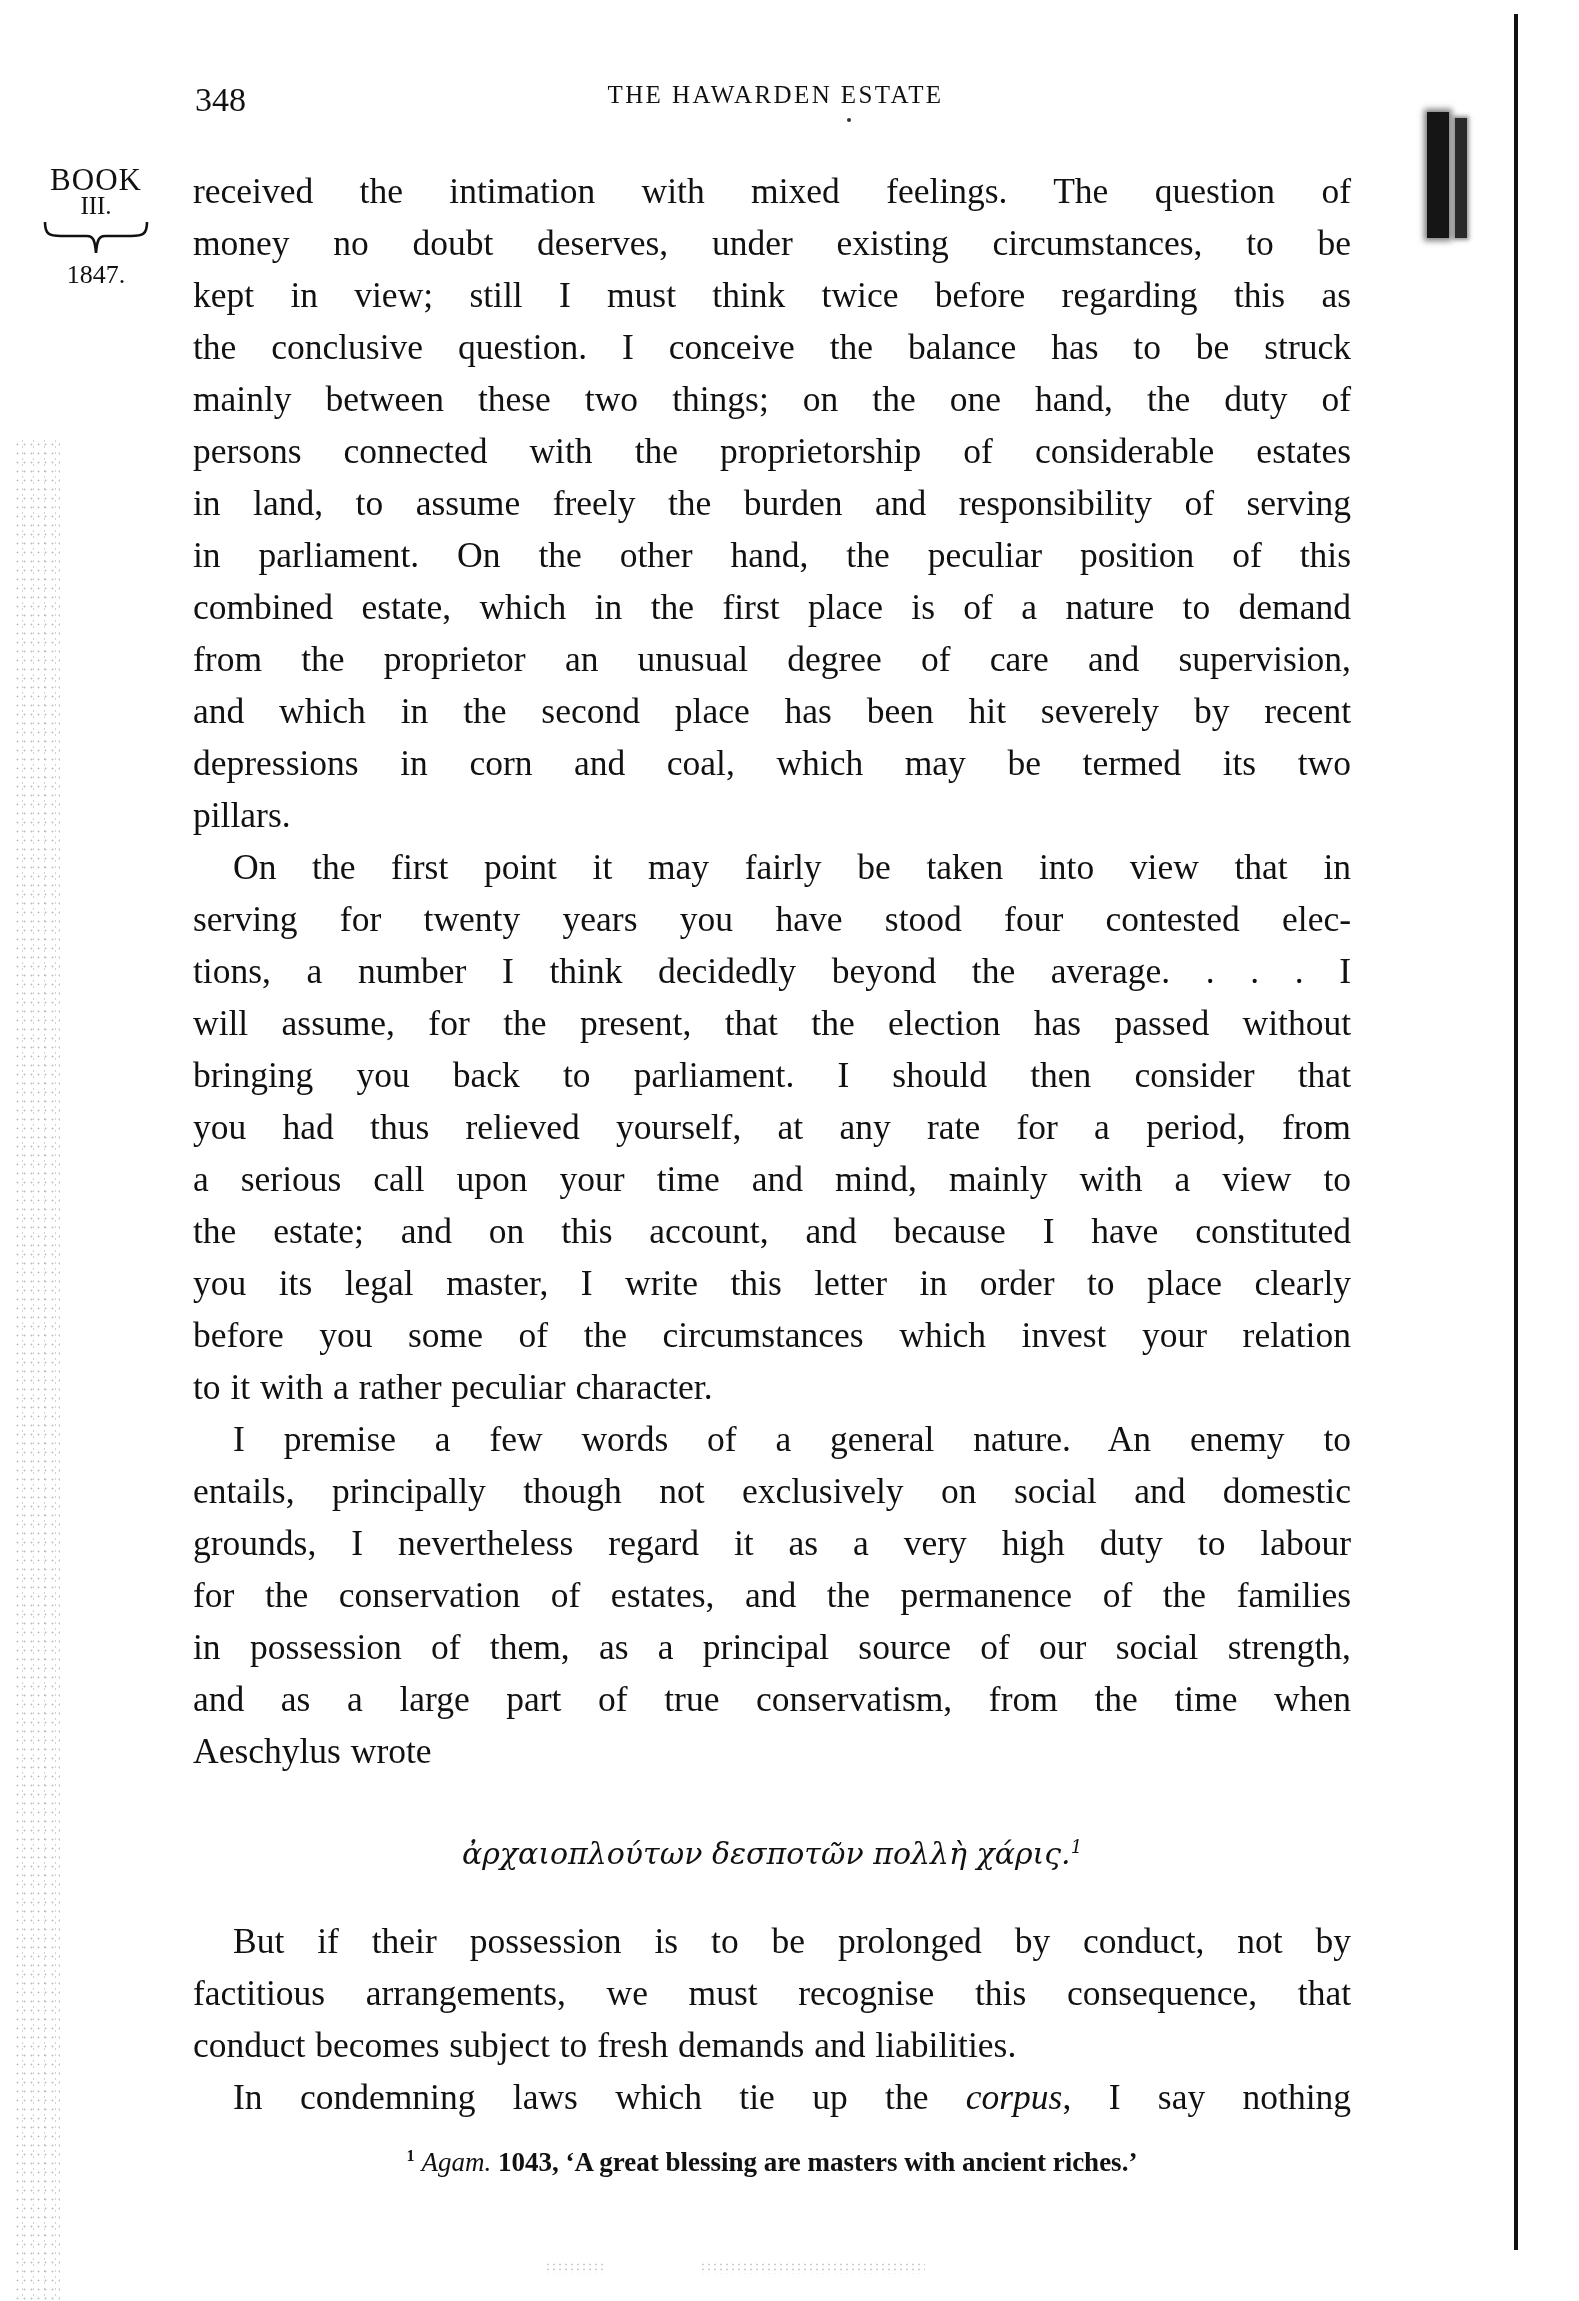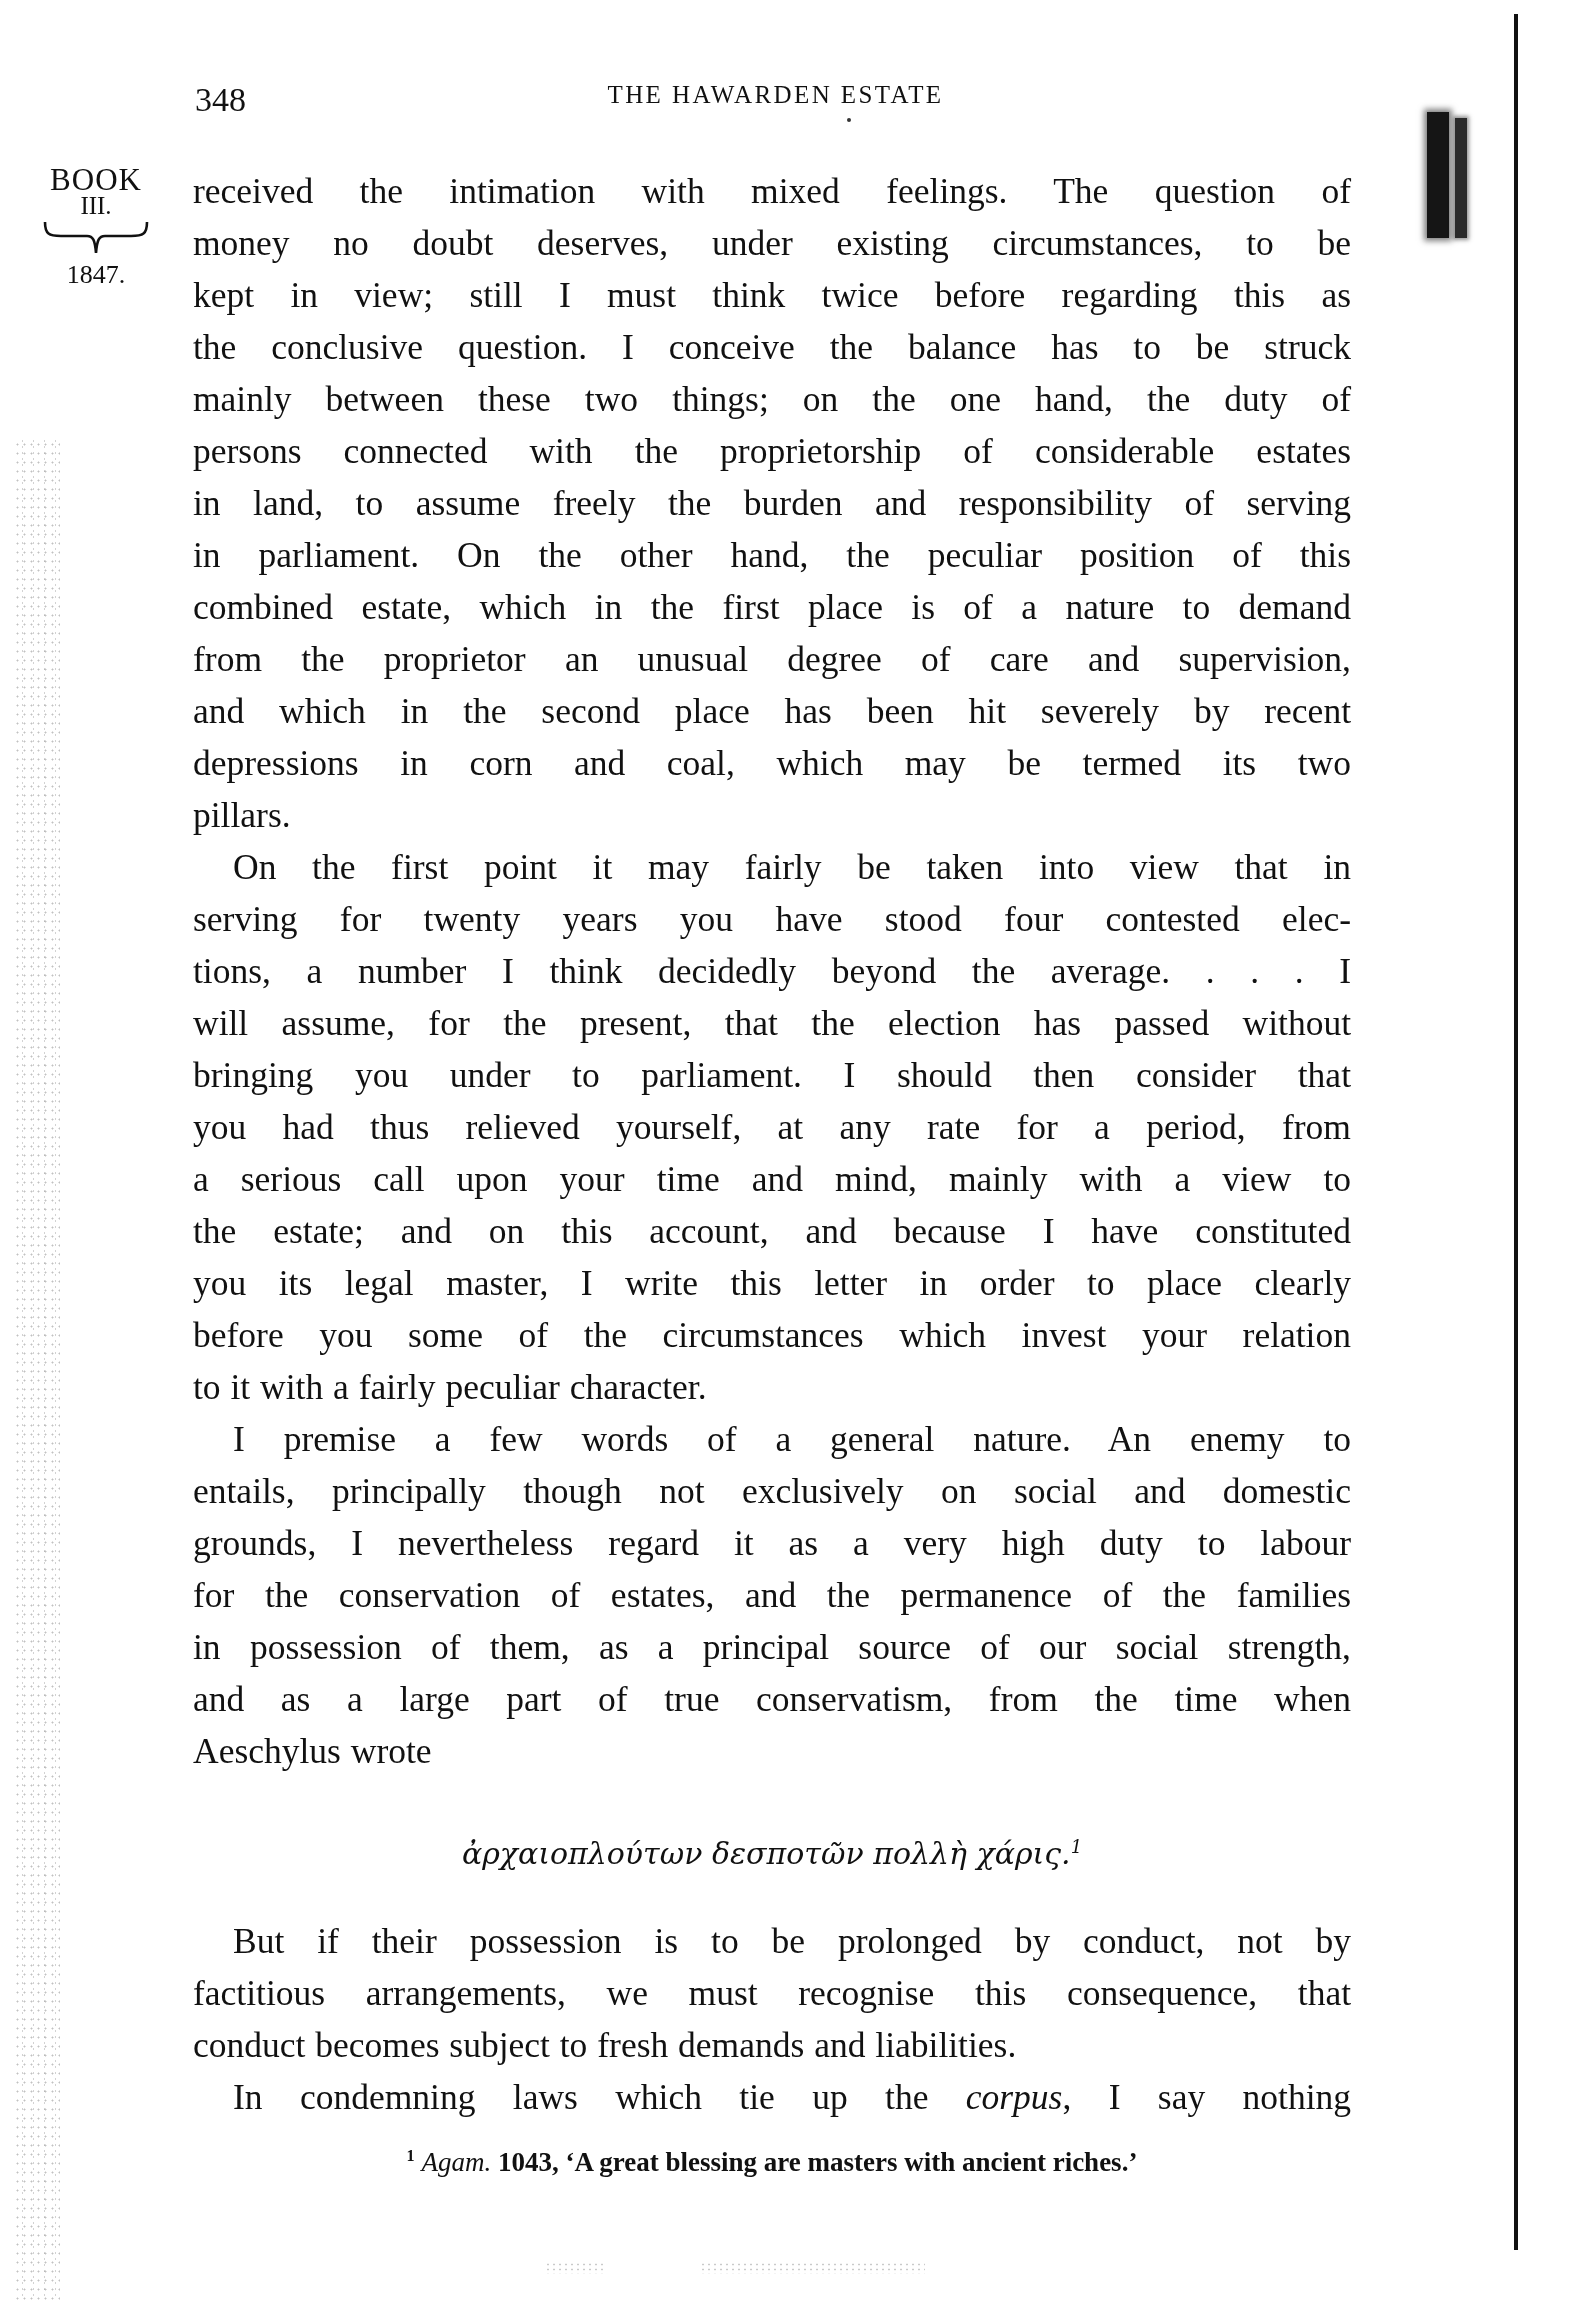--- a/index.html
+++ b/index.html
@@ -223,27 +223,27 @@
     <span class="text-line">in parliament.  On the other hand, the peculiar position of this</span>
     <span class="text-line">combined estate, which in the first place is of a nature to demand</span>
     <span class="text-line">from the proprietor an unusual degree of care and supervision,</span>
     <span class="text-line">and which in the second place has been hit severely by recent</span>
     <span class="text-line">depressions in corn and coal, which may be termed its two</span>
     <span class="text-line last">pillars.</span>
     <span class="text-line indent">On the first point it may fairly be taken into view that in</span>
     <span class="text-line">serving for twenty years you have stood four contested elec-</span>
     <span class="text-line">tions, a number I think decidedly beyond the average. . . .  I</span>
     <span class="text-line">will assume, for the present, that the election has passed without</span>
-    <span class="text-line">bringing you under to parliament.  I should then consider that</span>
+    <span class="text-line">bringing you back to parliament.  I should then consider that</span>
     <span class="text-line">you had thus relieved yourself, at any rate for a period, from</span>
     <span class="text-line">a serious call upon your time and mind, mainly with a view to</span>
     <span class="text-line">the estate; and on this account, and because I have constituted</span>
     <span class="text-line">you its legal master, I write this letter in order to place clearly</span>
     <span class="text-line">before you some of the circumstances which invest your relation</span>
-    <span class="text-line last">to it with a fairly peculiar character.</span>
+    <span class="text-line last">to it with a rather peculiar character.</span>
     <span class="text-line indent">I premise a few words of a general nature.  An enemy to</span>
     <span class="text-line">entails, principally though not exclusively on social and domestic</span>
     <span class="text-line">grounds, I nevertheless regard it as a very high duty to labour</span>
     <span class="text-line">for the conservation of estates, and the permanence of the families</span>
     <span class="text-line">in possession of them, as a principal source of our social strength,</span>
     <span class="text-line">and as a large part of true conservatism, from the time when</span>
     <span class="text-line last">Aeschylus wrote</span>
   </div>
 
   <div class="greek-verse">

